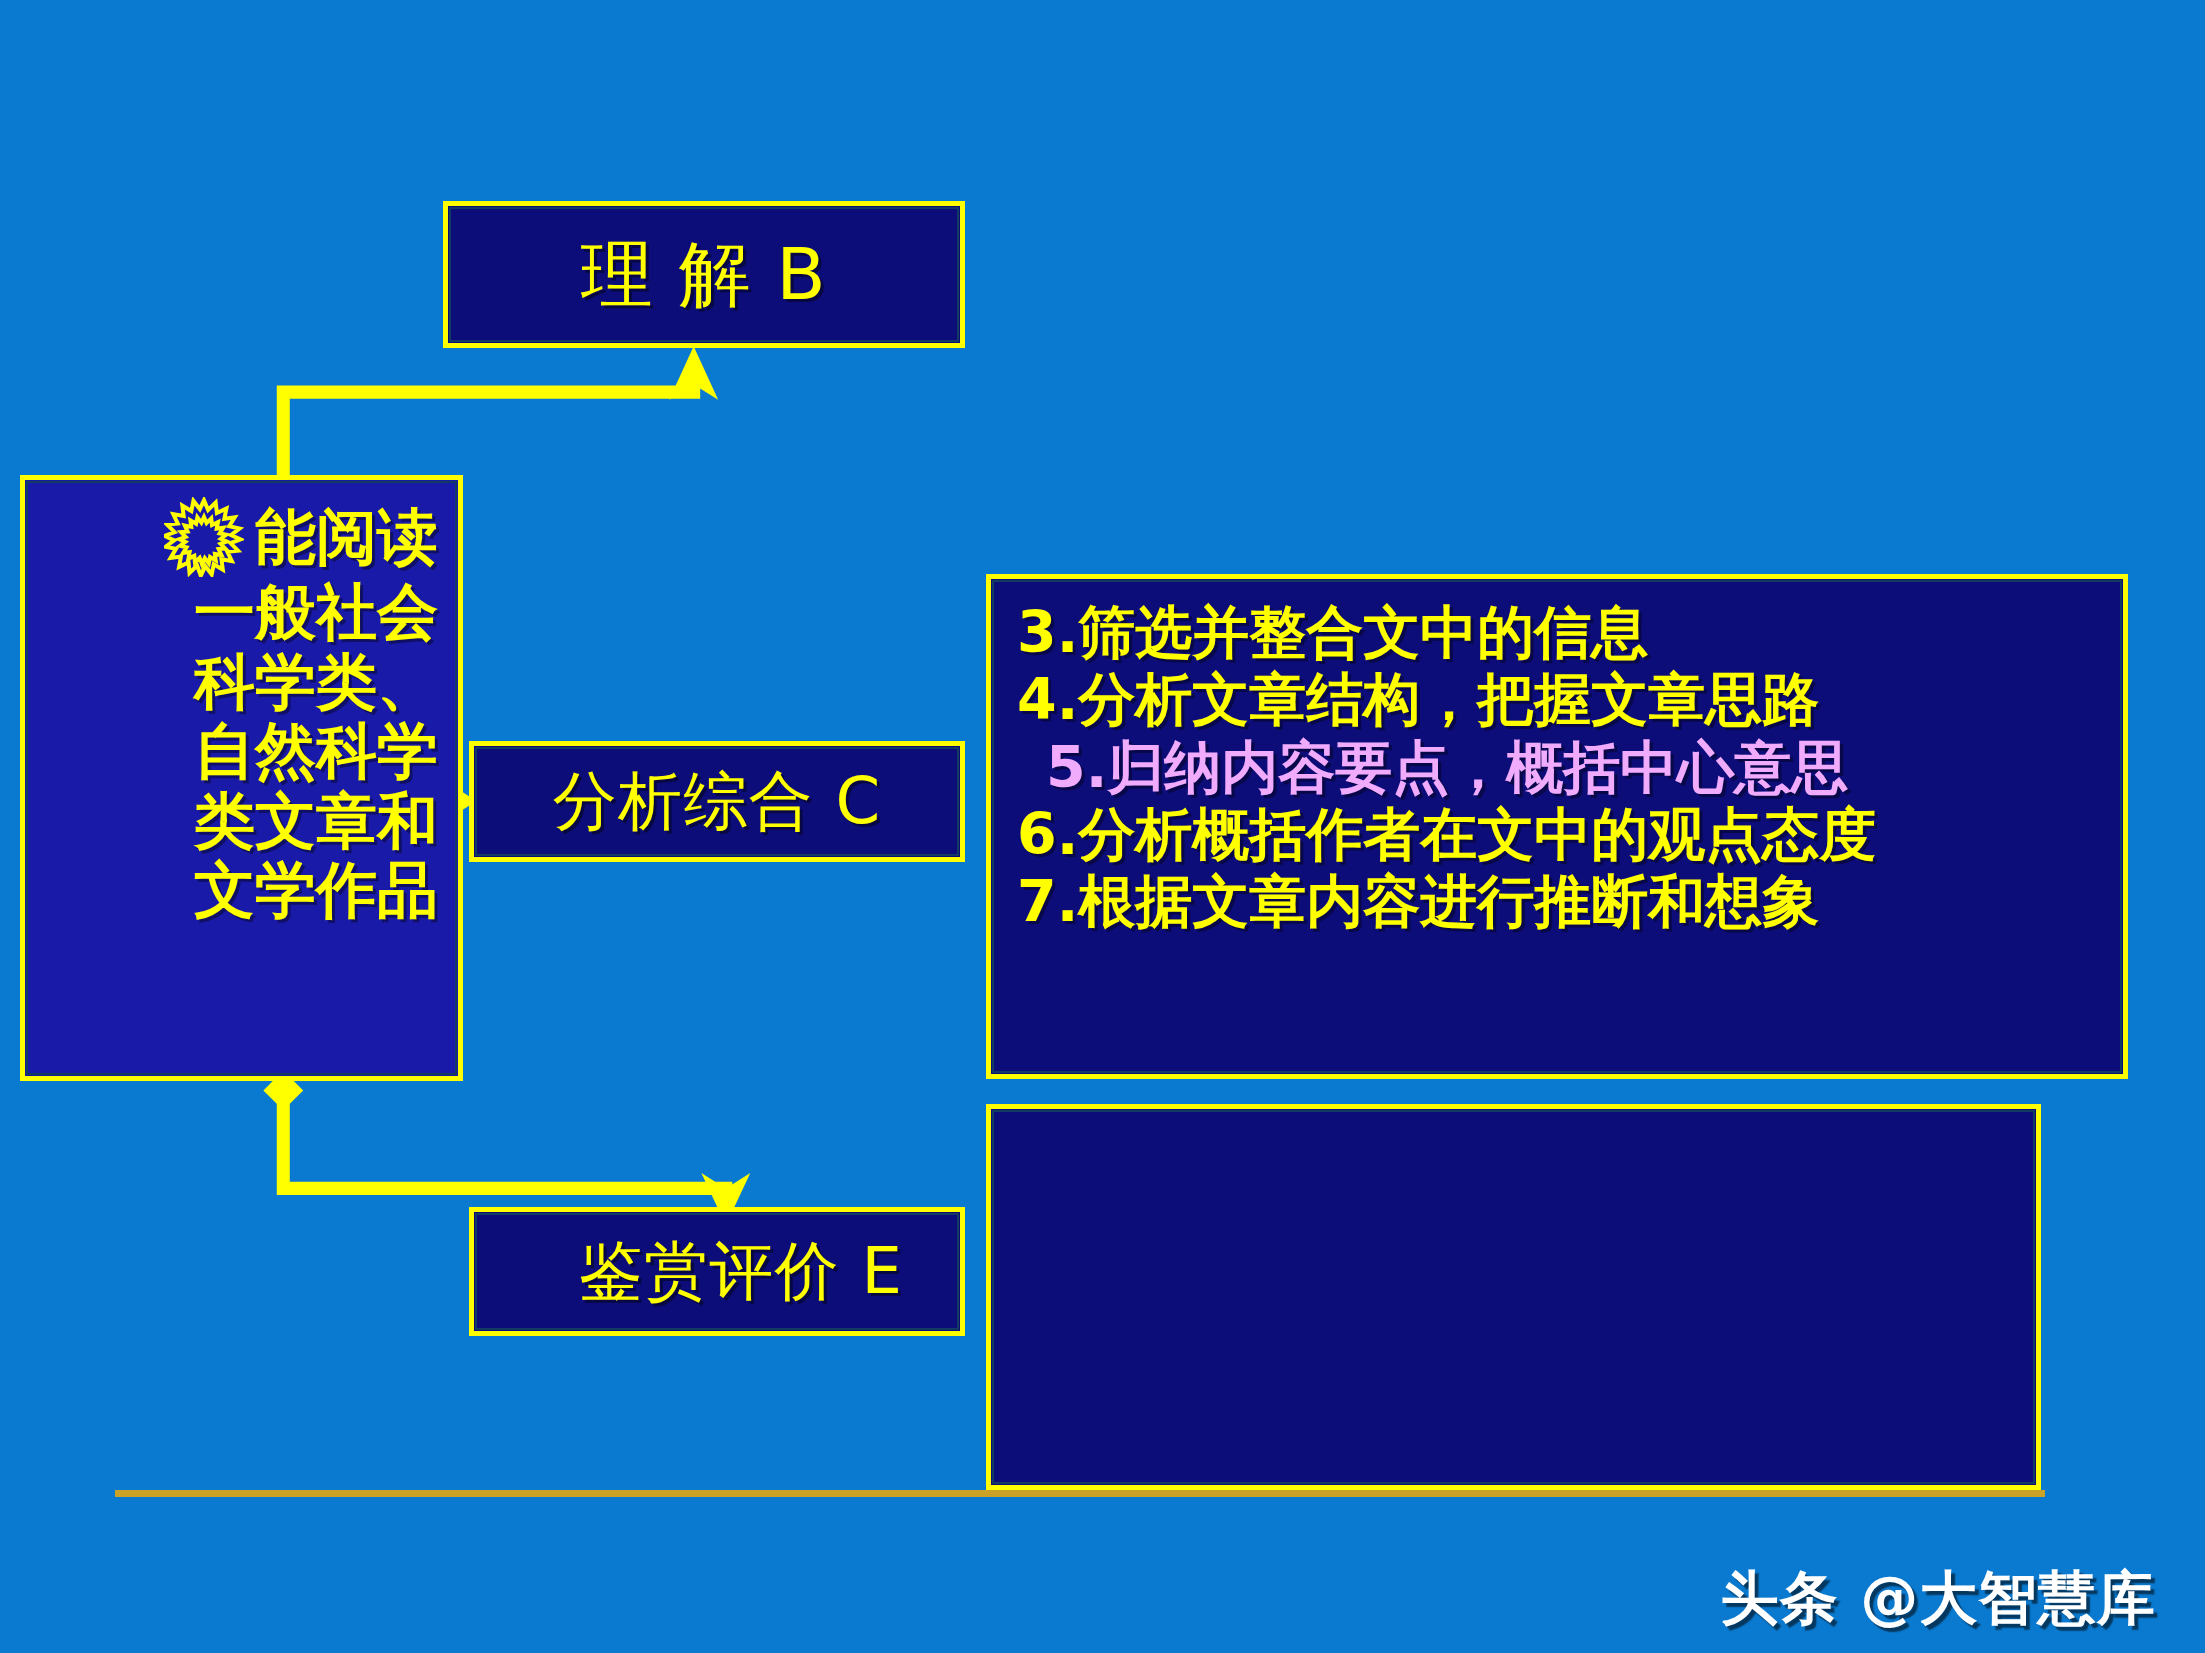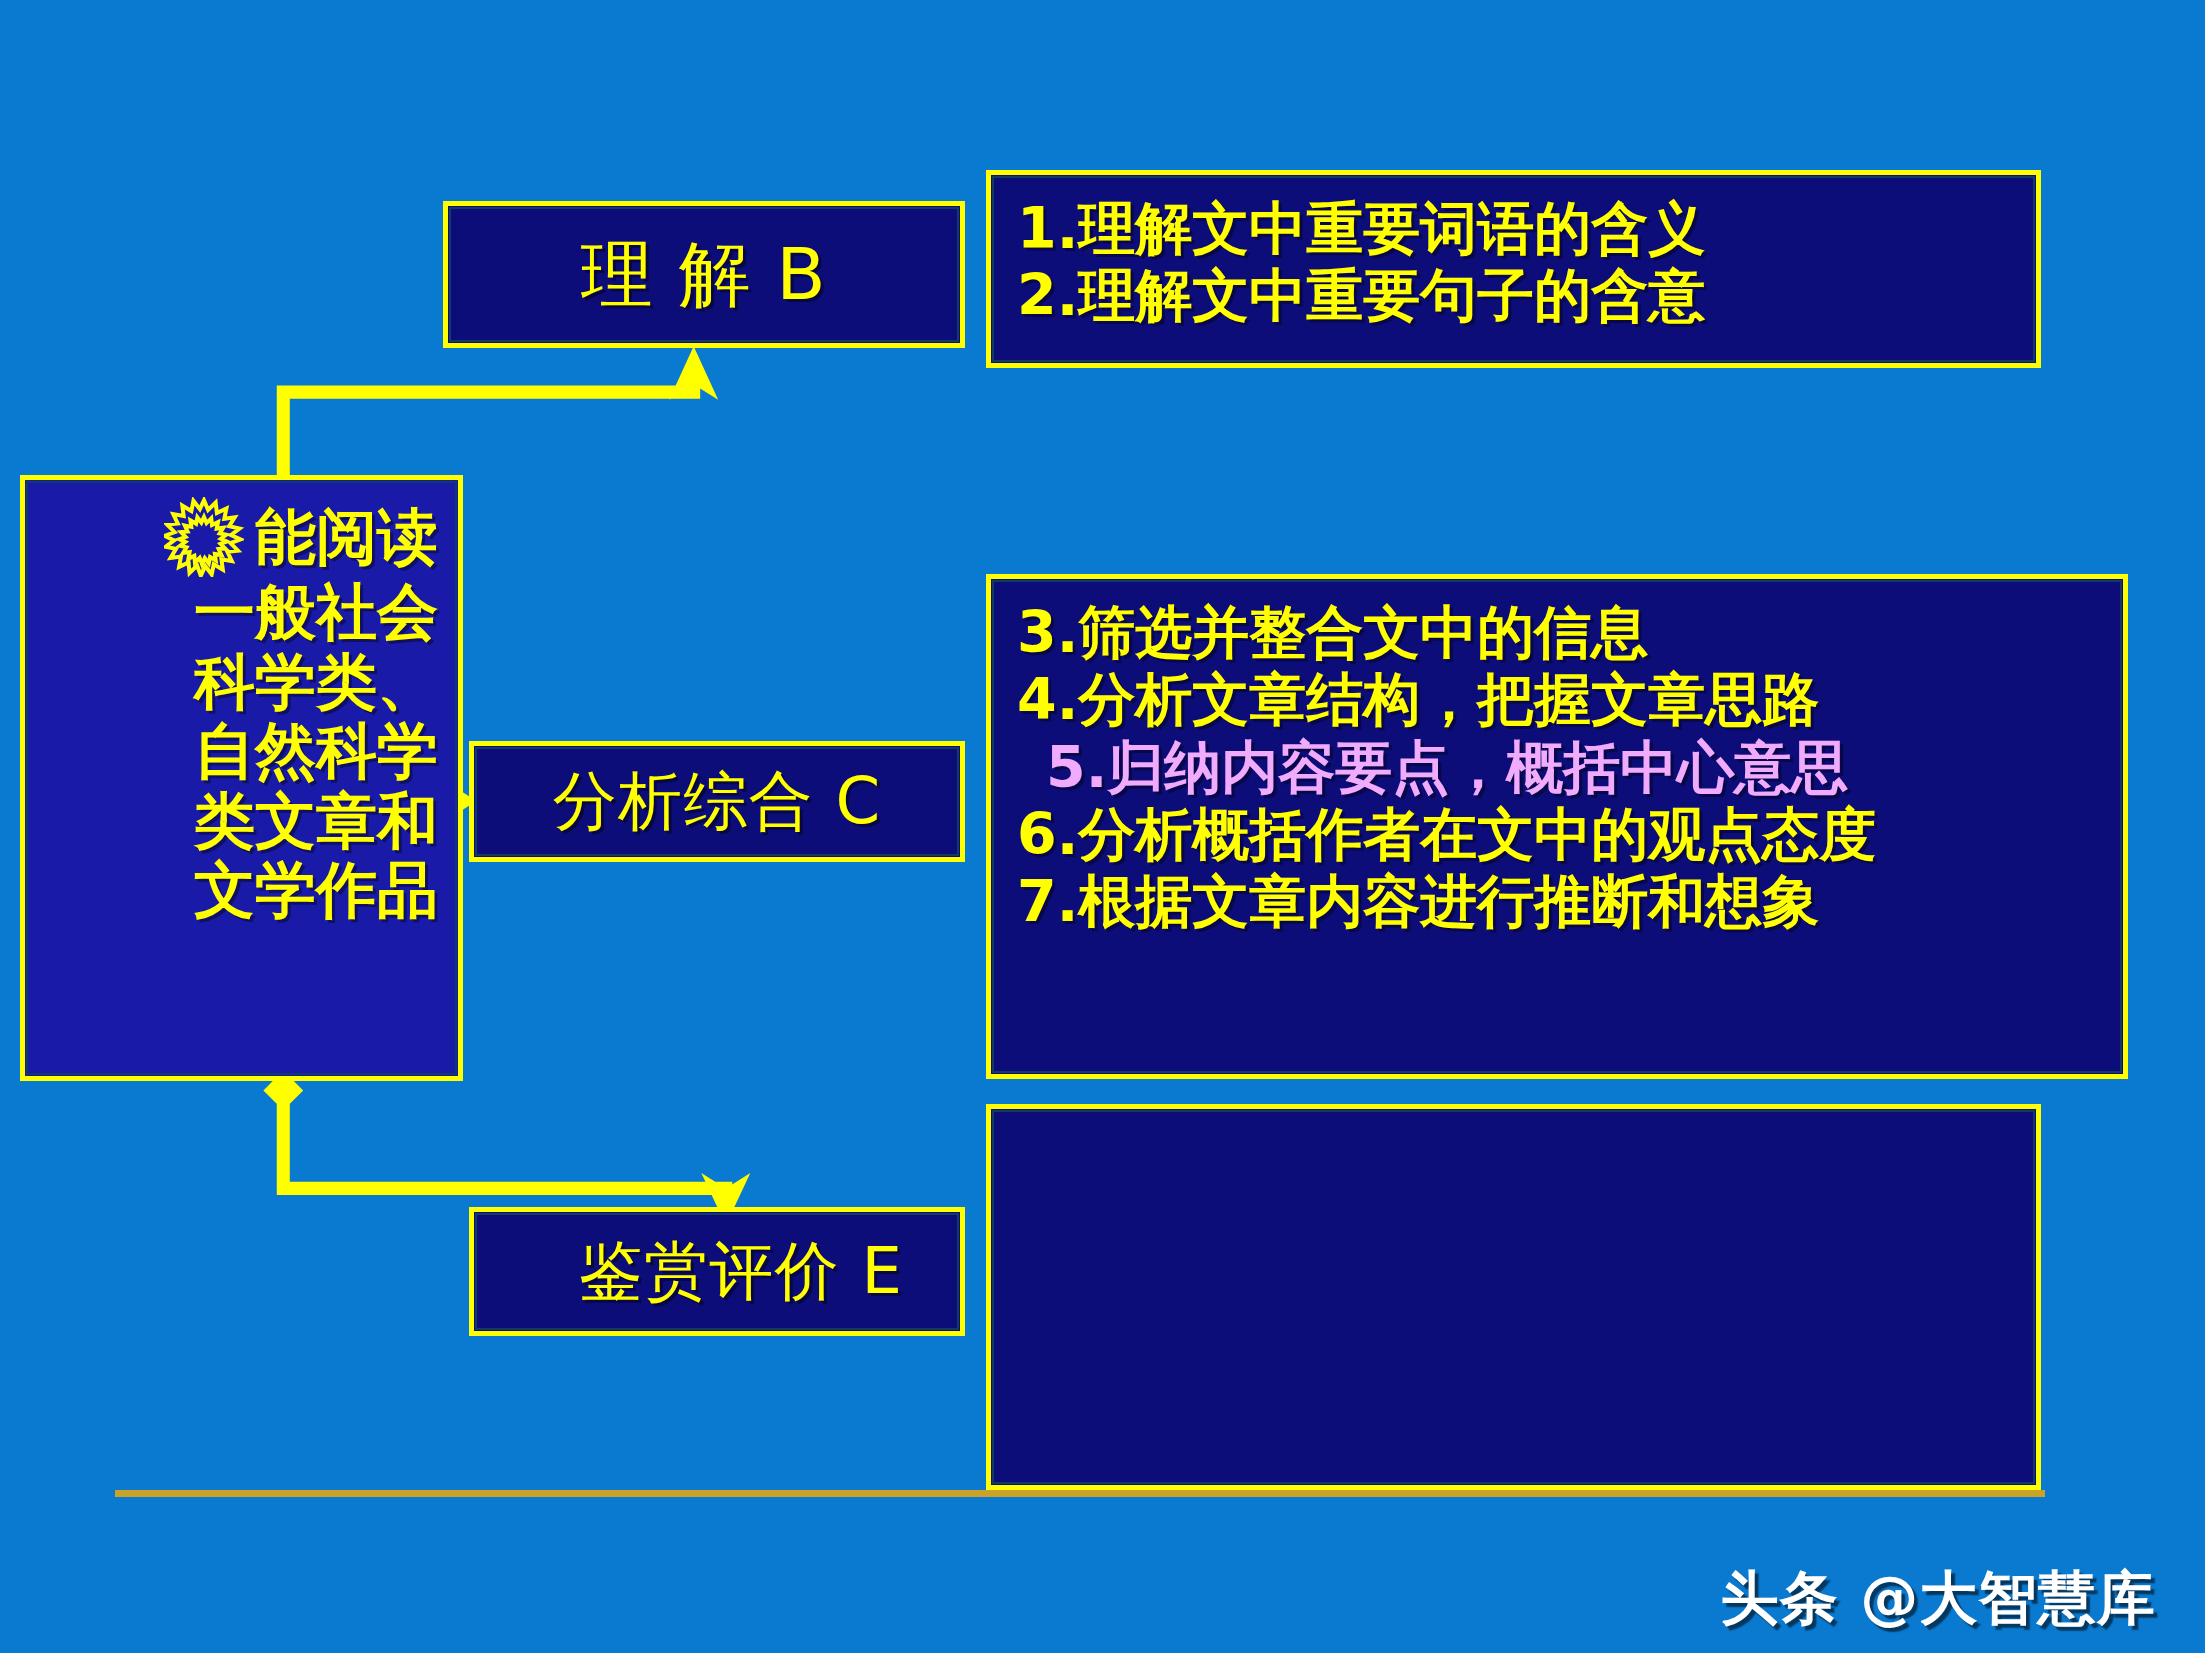--- a/index.html
+++ b/index.html
@@ -201,24 +201,20 @@
   </div>
 
   <div class="box label-box" id="box-analyze">
     <span class="label-text">分析综合 C</span>
   </div>
 
   <div class="box label-box" id="box-appreciate">
     <span class="label-text">鉴赏评价 E</span>
   </div>
 
-  <div class="box detail-box" id="box-detail-b">
-    <div class="detail-line">1.理解文中重要词语的含义</div>
-    <div class="detail-line">2.理解文中重要句子的含意</div>
-  </div>
 
   <div class="box detail-box" id="box-detail-c">
     <div class="detail-line">3.筛选并整合文中的信息</div>
     <div class="detail-line">4.分析文章结构，把握文章思路</div>
     <div class="detail-line red">5.归纳内容要点，概括中心意思</div>
     <div class="detail-line">6.分析概括作者在文中的观点态度</div>
     <div class="detail-line">7.根据文章内容进行推断和想象</div>
   </div>
 
   <div class="box detail-box" id="box-detail-e">

